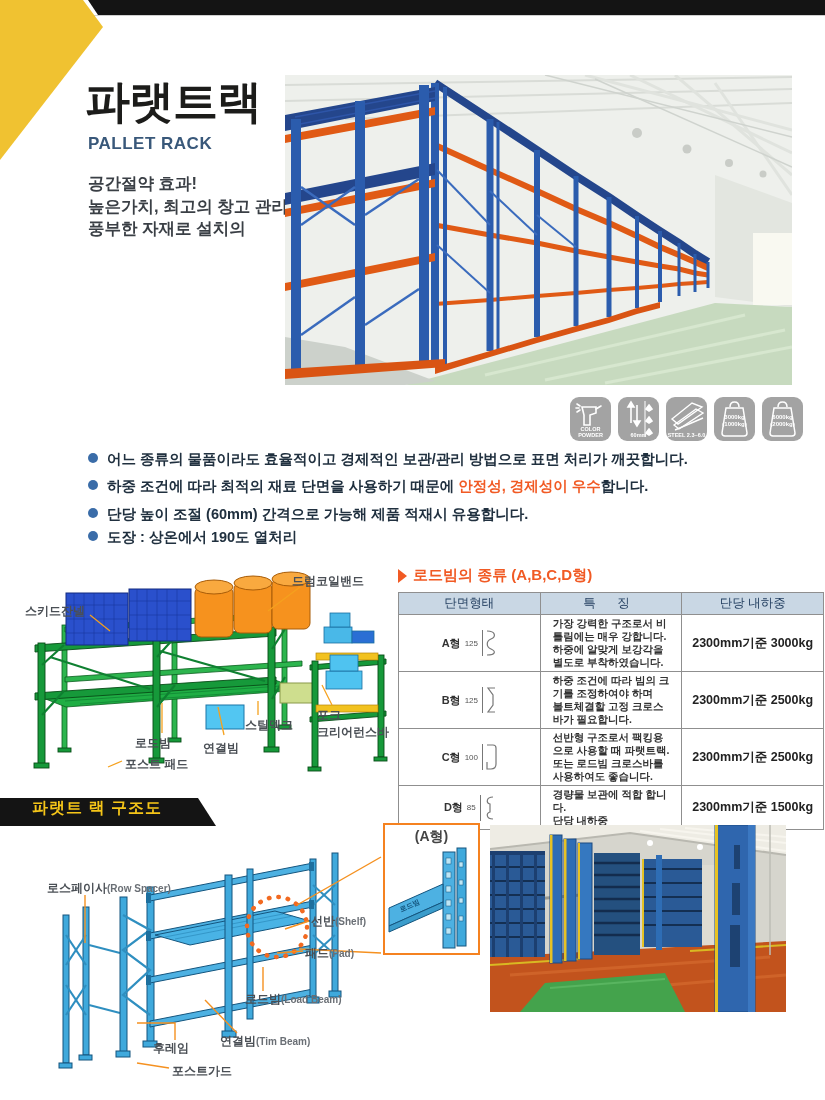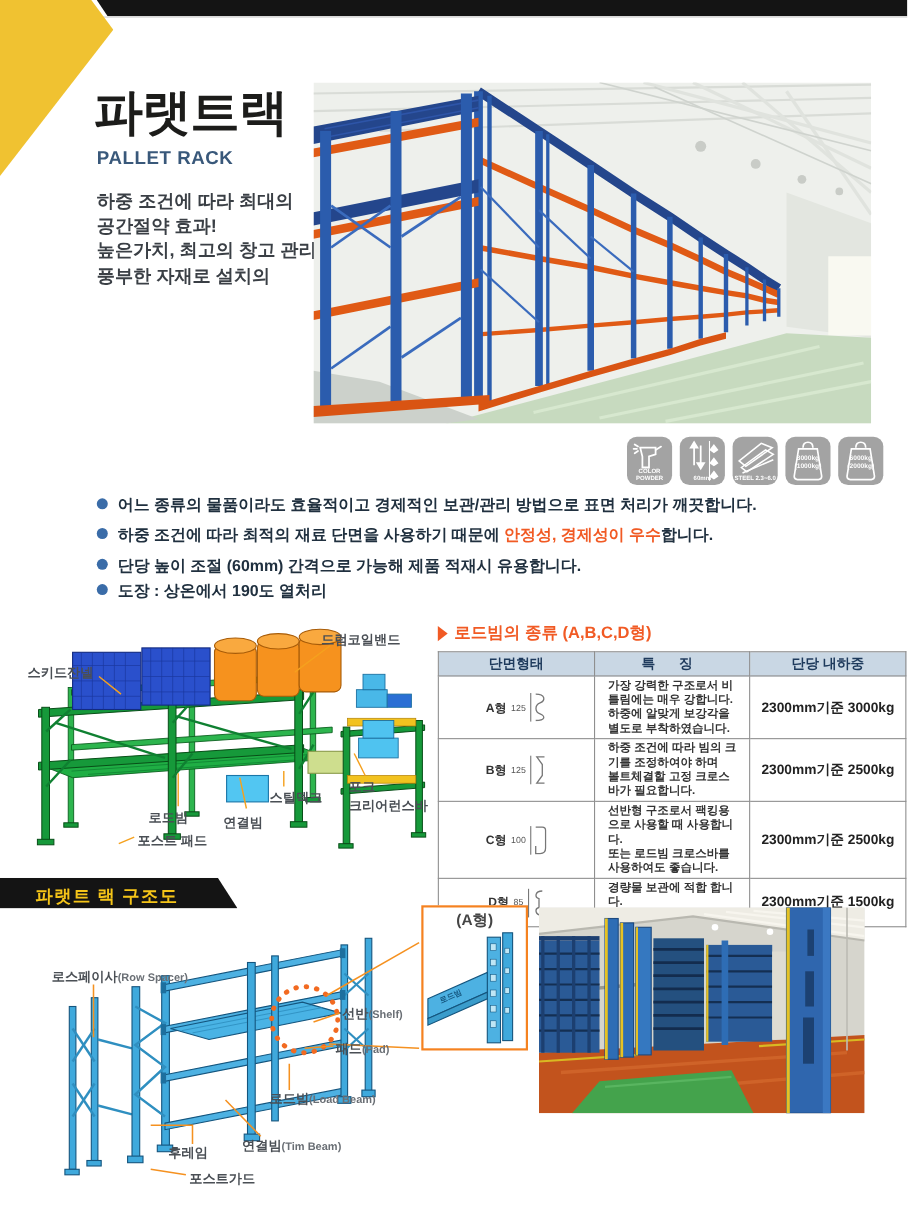--- a/index.html
+++ b/index.html
@@ -44,52 +44,51 @@
   
   .illus{left:10px;top:565px;width:385px;height:215px;}
   .illus-label{position:absolute;font-size:12px;font-weight:bold;color:#4a4f55;white-space:nowrap;}
 
   
   .table-sec{left:398px;top:566px;width:466px;}
   .table-title{display:flex;align-items:center;gap:6px;font-size:15px;font-weight:bold;color:#f15a24;margin-bottom:7px;}
   .tri{width:0;height:0;border-left:9px solid #f15a24;border-top:7px solid transparent;border-bottom:7px solid transparent;}
   table.beam{border-collapse:collapse;width:426px;table-layout:fixed;}
   table.beam th,table.beam td{border:1px solid #8f8f8f;}
-  table.beam th{background:#c9d7e4;color:#1e3a5c;font-size:12.5px;font-weight:bold;height:21px;padding:0;}
+  table.beam th{background:#c9d7e4;color:#1e3a5c;font-size:12.5px;font-weight:normal;height:21px;padding:0;}
   th.th-mid{letter-spacing:9px;margin-top:48px;}
   td.c-type{width:73px;height:33px;}
   td.c-desc{width:210px;padding:2px 12px;font-size:10.5px;line-height:13px;font-weight:bold;color:#333;}
   td.c-load{width:141px;text-align:center;font-size:12.5px;font-weight:bold;color:#222;}
   .type-wrap{display:flex;align-items:center;justify-content:center;gap:4px;}
   .type-name{font-size:11px;font-weight:bold;color:#333;}
   .type-size{font-size:8px;color:#555;}
   .sec-glyph{border-left:1px solid #777;padding-left:2px;}
 
   
   .banner{left:0;top:798px;width:216px;height:28px;background:#141414;
     clip-path:polygon(0 0,198px 0,216px 28px,0 28px);
-    display:flex;align-items:flex-end;justify-content:center;}
+    display:flex;align-items:flex-start;justify-content:center;}
   .banner-text{color:#f5c518;font-size:16px;font-weight:bold;letter-spacing:1px;padding-right:22px;}
   .structure{left:25px;top:835px;width:358px;height:255px;}
   .s-label{position:absolute;font-size:12px;font-weight:bold;color:#4a4f55;white-space:nowrap;}
   .s-label .en{font-size:10px;font-weight:bold;color:#6a6f75;}
   .callout{left:383px;top:823px;width:97px;height:132px;background:#fff;border:2px solid #f58220;box-sizing:border-box;}
   .callout-title{text-align:center;font-size:14px;font-weight:bold;color:#444;margin-top:3px;}
 </style>
 </head>
 <body>
 
 <div class="abs top-band"></div>
 <div class="abs top-hairline"></div>
 <div class="abs corner-yellow"></div>
 
 <div class="abs page-title">파랫트랙</div>
 <div class="abs page-subtitle">PALLET RACK</div>
 <div class="abs page-desc">
-  <div>하중 조건에 따라 최대의</div>
   <div>공간절약 효과!</div>
   <div>높은가치, 최고의 창고 관리!</div>
   <div>풍부한 자재로 설치의</div>
 </div>
 
 <div class="abs main-photo">
   <svg class="photo-svg" viewBox="0 0 507 310" preserveAspectRatio="none">
     <rect width="507" height="310" fill="#eef0ec"></rect>
     <g stroke="#d9dcd7" stroke-width="2">
       <line x1="0" y1="10" x2="507" y2="2"></line>
@@ -429,21 +428,21 @@
       <td class="c-type">
             <div class="type-wrap">
         <span class="type-name">C형</span>
         <span class="type-size">100</span>
         <svg class="sec-glyph" width="12" height="26" viewBox="0 0 12 26">
                 <path d="M2,1 L8,1 Q11,1 11,4 L11,20 Q11,25 6,25 L2,25 L2,18" fill="none" stroke="#777" stroke-width="1.2"></path>
               </svg>
       </div>
           </td>
       <td class="c-desc">
-            <div>선반형 구조로서 팩킹용으로 사용할 때 사용합니다.</div>
+            <div>선반형 구조로서 팩킹용으로 사용할 때 파랫트랙.</div>
             <div>또는 로드빔 크로스바를 사용하여도 좋습니다.</div>
           </td>
       <td class="c-load">2300mm기준 2500kg</td>
     </tr>
     <tr>
       <td class="c-type">
             <div class="type-wrap">
         <span class="type-name">D형</span>
         <span class="type-size">85</span>
         <svg class="sec-glyph" width="12" height="26" viewBox="0 0 12 26">

